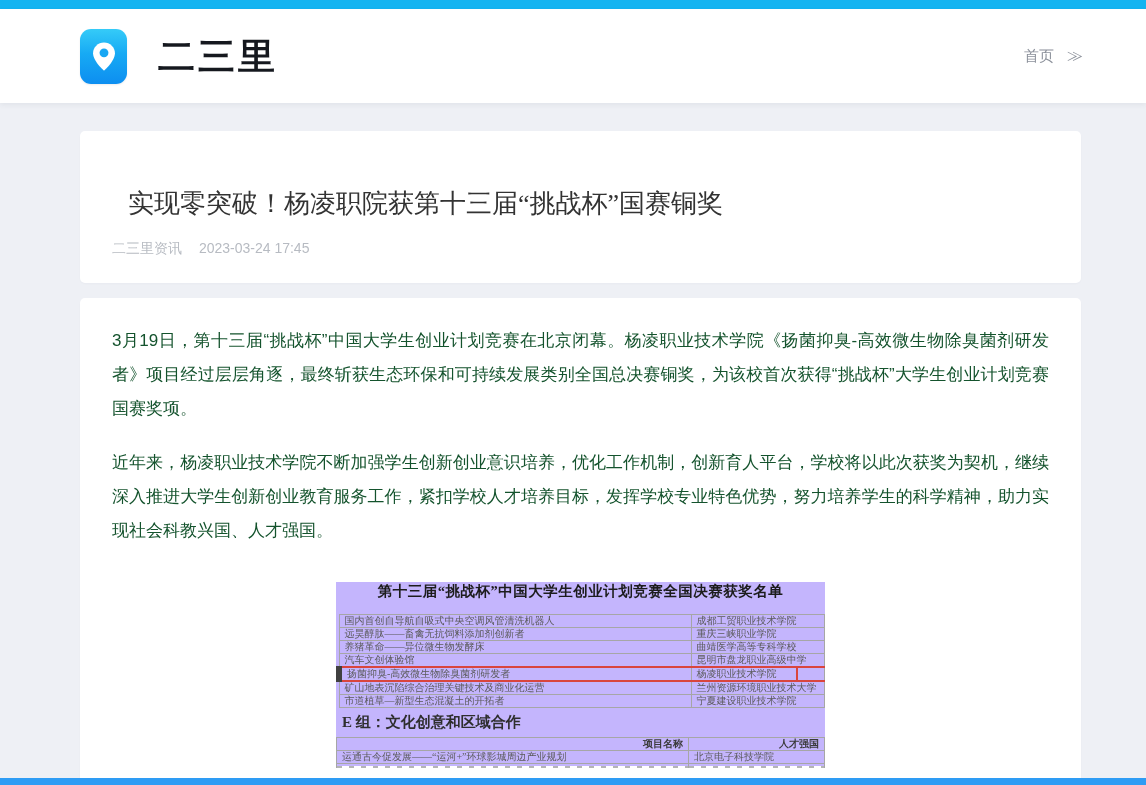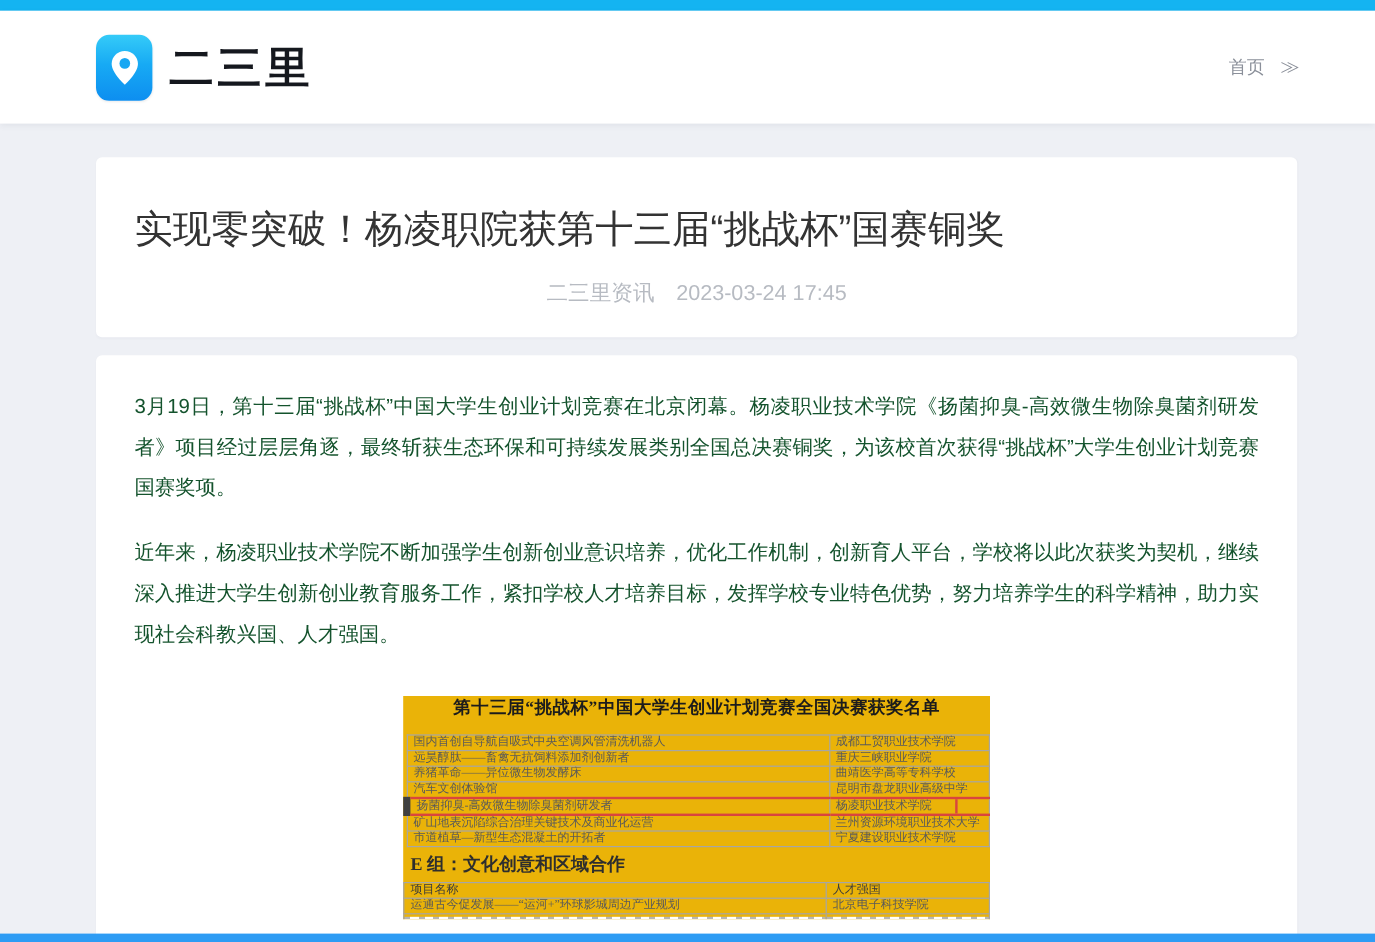--- a/index.html
+++ b/index.html
@@ -12,21 +12,21 @@
   .top-bar { height: 9px; background: #14b4f1; }
   .site-header {
     background: #ffffff; height: 94px;
     box-shadow: 0 2px 5px rgba(60,70,90,0.07);
     position: relative; z-index: 2;
   }
   .header-inner {
     width: 1001px; margin-left: 80px; height: 100%;
     display: flex; align-items: center; justify-content: space-between;
   }
-  .brand { display: flex; align-items: center; gap: 14px; cursor: pointer; }
+  .brand { display: flex; align-items: center; gap: 31px; cursor: pointer; }
   .logo {
     width: 47px; height: 55px; border-radius: 11px;
     background: linear-gradient(180deg, #35cbf8 0%, #17aaf4 45%, #0d8ef0 100%);
     display: flex; align-items: center; justify-content: center;
     box-shadow: 0 1px 2px rgba(0,0,0,0.08);
   }
   .brand-name {
     font-size: 37px; font-weight: 800; color: #15181e; letter-spacing: 3px;
     line-height: 1;
   }
@@ -34,47 +34,47 @@
     display: flex; align-items: baseline; gap: 13px;
     color: #8b909a; font-size: 15px; text-decoration: none; cursor: pointer;
   }
   .home-link .chev { font-size: 16px; letter-spacing: -2px; }
 
   .container { width: 1001px; margin-left: 80px; position: relative; z-index: 1; }
   .card { background: #ffffff; border-radius: 5px; box-shadow: 0 1px 2px rgba(60,70,90,0.03); }
 
   .title-card { margin-top: 28px; padding: 40px 32px 25px; }
   .article-title {
-    margin: 0; font-size: 32px; font-weight: 500; color: #333333; line-height: 1.3;
+    margin: 16px; font-size: 26px; font-weight: 500; color: #333333; line-height: 1.3; font-family: Liberation Serif, serif;
   }
-  .byline { margin-top: 19px; font-size: 18px; color: #b7bbc2; text-align: center; }
+  .byline { margin-top: 19px; font-size: 14px; color: #b7bbc2; }
   .byline .source { margin-right: 13px; }
 
   .body-card { margin-top: 15px; padding: 26px 32px 60px; min-height: 512px; }
   .para {
     margin: 0 0 20px; font-size: 17px; line-height: 34px; color: #14532d;
     text-align: justify;
   }
   .award-figure { margin: 34px 0 0; text-align: center; }
-  .doc { display: inline-block; width: 489px; text-align: left; background: #eab308; }
+  .doc { display: inline-block; width: 489px; text-align: left; background: #c4b5fd; }
   .doc-title {
     font-family: "Liberation Serif", serif; font-weight: 700;
     font-size: 14.5px; color: #1c1c1c; text-align: center; margin: 0 0 13px;
     letter-spacing: 0.5px;
   }
   .doc-table {
     width: 100%; border-collapse: collapse; table-layout: fixed;
     font-family: "Liberation Serif", serif; font-size: 10px; color: #5a5a5a;
   }
   .doc-table td {
     border: 1px solid #a6a6a6; height: 13px; line-height: 12px;
     padding: 0 5px; overflow: hidden; white-space: nowrap;
   }
   .doc-table td.col-project { width: 352px; }
-  .head-row td { font-weight: 400; text-align: left; color: #3a3a3a; }
+  .head-row td { font-weight: 700; text-align: right; color: #3a3a3a; }
   tr.highlight td { border-top: 2px solid #d9453e; border-bottom: 2px solid #d9453e; }
   tr.highlight td:first-child { border-left: 6px solid #404040; }
   tr.highlight td:last-child { position: relative; margin-top: 24px; }
   tr.highlight td:last-child::after {
     content: ""; position: absolute; top: -2px; bottom: -2px; right: 26px;
     width: 0; border-right: 2px solid #d9453e;
   }
   .group-label {
     font-family: "Liberation Serif", serif; font-weight: 700;
     font-size: 15px; color: #2e2e2e; padding: 5px 6px 5px;

